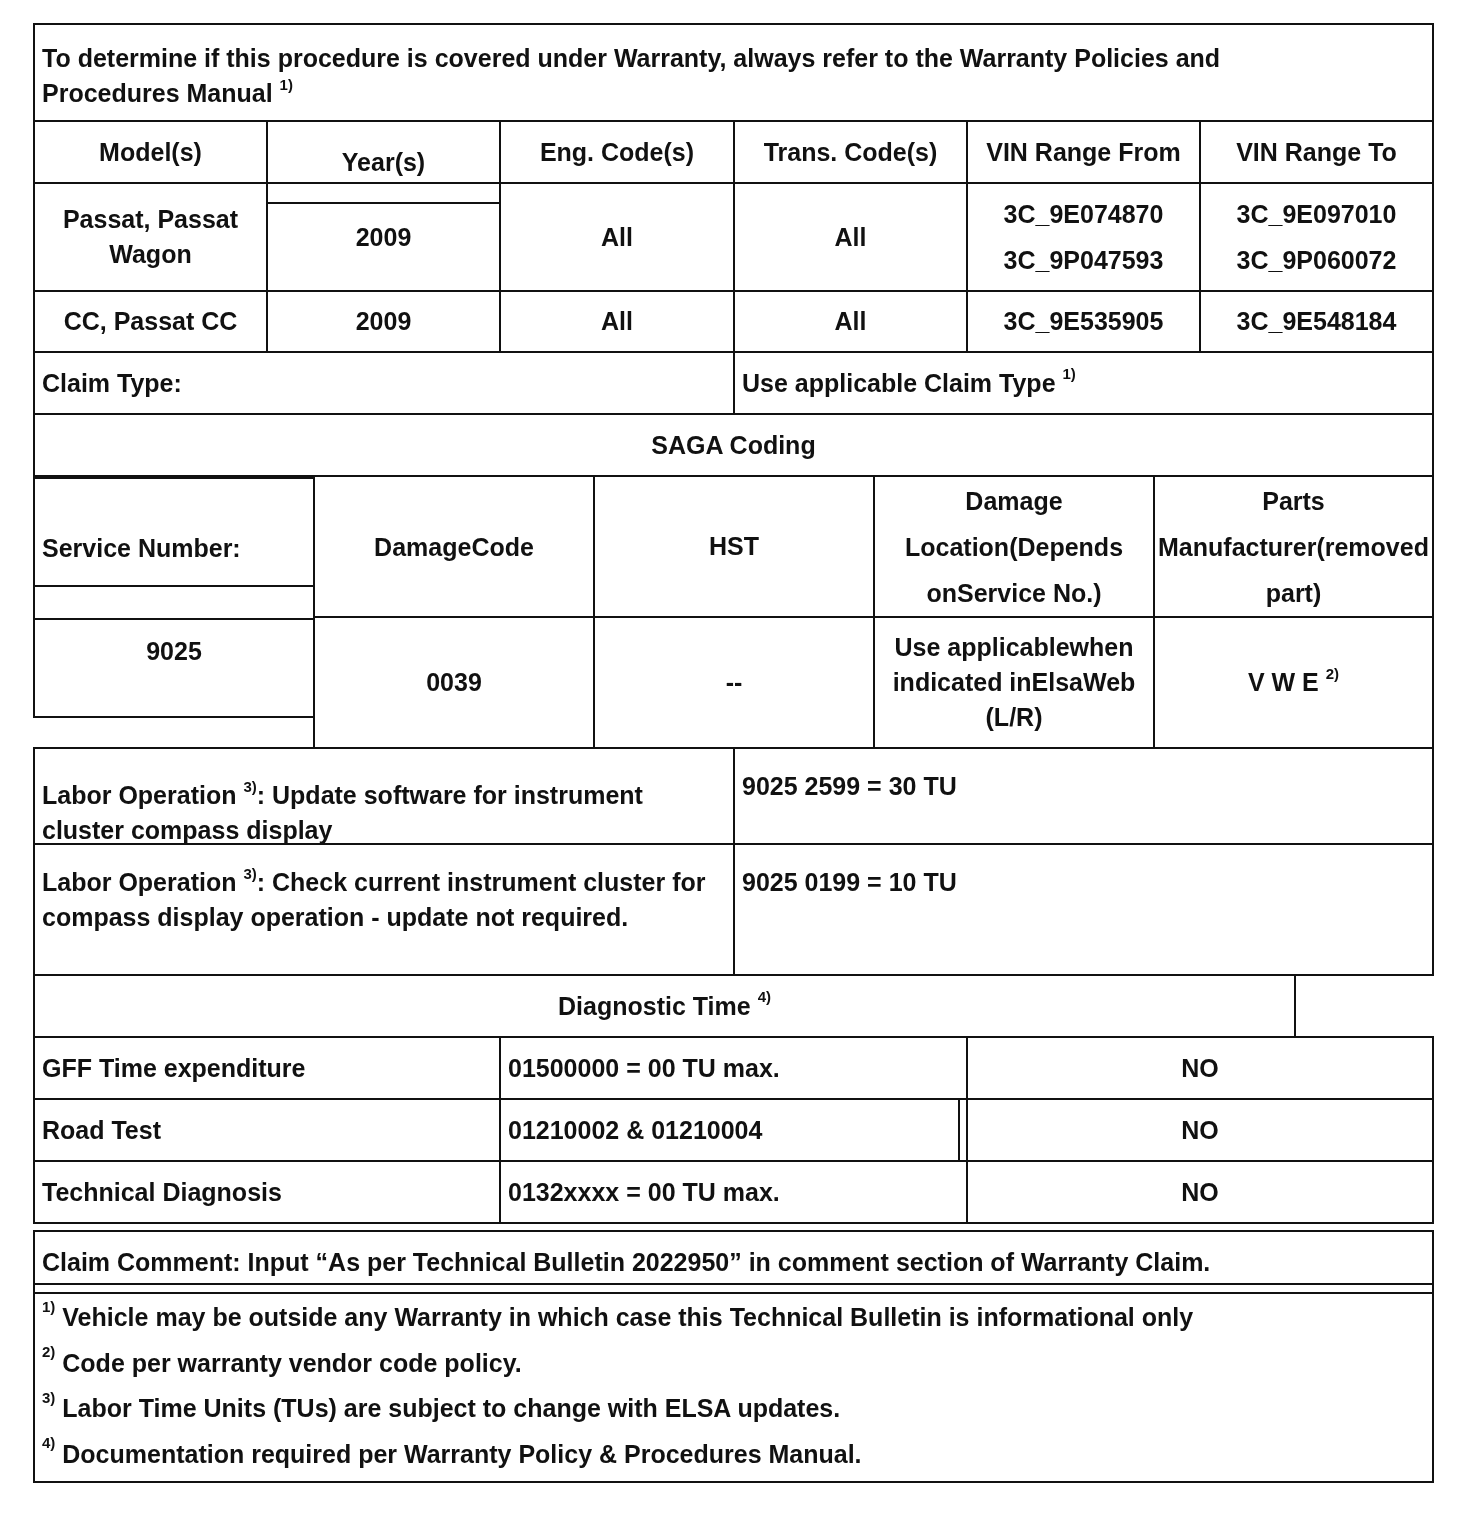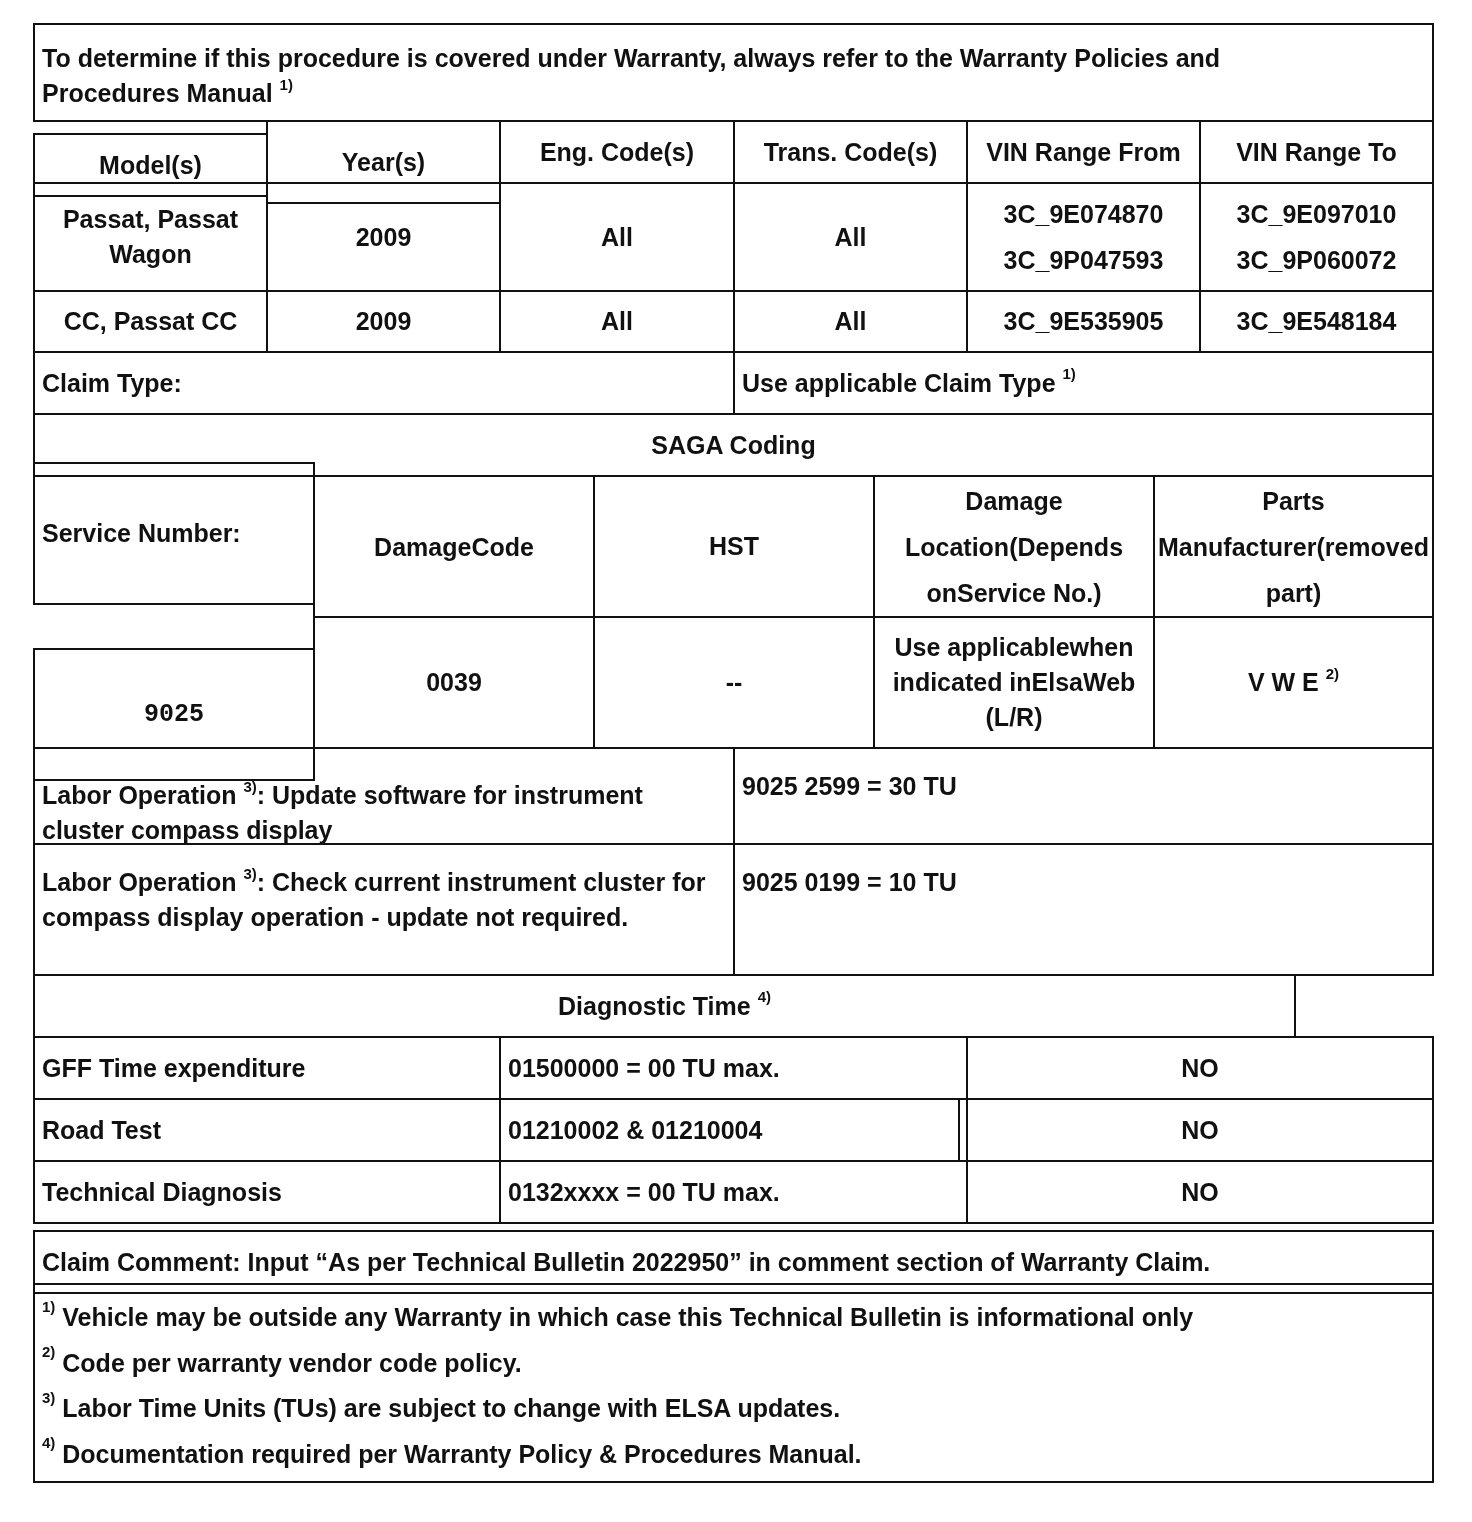--- a/index.html
+++ b/index.html
@@ -21,21 +21,21 @@
 </head>
 <body>
 
 <div class="cell l" style="left:33px; top:23px; width:1401px; height:99px; padding-top:16px; align-items:flex-start;">
   <span style="line-height:35px; padding-right:76px;">
     <span style="display:inline;">To determine if this procedure is covered under Warranty, always refer to the Warranty Policies and Procedures Manual</span>
     <sup>1)</sup>
   </span>
 </div>
 
-<div class="cell c" style="left:33px; top:133px; width:235px; height:64px;">
+<div class="cell c" style="left:33px; top:120px; width:235px; height:64px;">
     <span>Model(s)</span>
   </div>
 <div class="cell c" style="left:266px; top:120px; width:235px; height:84px;">
     <span>Year(s)</span>
   </div>
 <div class="cell c" style="left:499px; top:120px; width:236px; height:64px;">
     <span>Eng. Code(s)</span>
   </div>
 <div class="cell c" style="left:733px; top:120px; width:235px; height:64px;">
     <span>Trans. Code(s)</span>
@@ -95,37 +95,37 @@
     <span>Claim Type:</span>
   </div>
 <div class="cell l" style="left:733px; top:351px; width:701px; height:64px;">
   <span><span style="display:inline;">Use applicable Claim Type</span> <sup>1)</sup></span>
 </div>
 
 <div class="cell c" style="left:33px; top:413px; width:1401px; height:64px;">
     <span>SAGA Coding</span>
   </div>
 
-<div class="cell l" style="left:33px; top:462px; width:282px; height:143px;">
+<div class="cell l" style="left:33px; top:477px; width:282px; height:143px;">
     <span>Service Number:</span>
   </div>
 <div class="cell c" style="left:313px; top:475px; width:282px; height:143px;">
   <div style="line-height:46px;"><span>Damage</span><span>Code</span></div>
 </div>
 <div class="cell c" style="left:593px; top:475px; width:282px; height:143px;">
     <span>HST</span>
   </div>
 <div class="cell c" style="left:873px; top:475px; width:282px; height:143px;">
   <div><span style="line-height:46px;">Damage Location</span><span style="line-height:46px;">(Depends on</span><span style="line-height:24px;">Service No.)</span></div>
 </div>
 <div class="cell c" style="left:1153px; top:475px; width:281px; height:143px;">
   <div style="line-height:46px;"><span>Parts Manufacturer</span><span>(removed part)</span></div>
 </div>
 
-<div class="cell c" style="left:33px; top:648px; width:282px; height:133px;font-family:Liberation Mono, monospace;">
+<div class="cell c" style="left:33px; top:585px; width:282px; height:133px;">
     <span>9025</span>
   </div>
 <div class="cell c" style="left:313px; top:616px; width:282px; height:133px;">
     <span>0039</span>
   </div>
 <div class="cell c" style="left:593px; top:616px; width:282px; height:133px;">
     <span>--</span>
   </div>
 <div class="cell c" style="left:873px; top:616px; width:282px; height:133px;">
   <div><span>Use applicable</span><span>when indicated in</span><span>ElsaWeb (L/R)</span></div>

